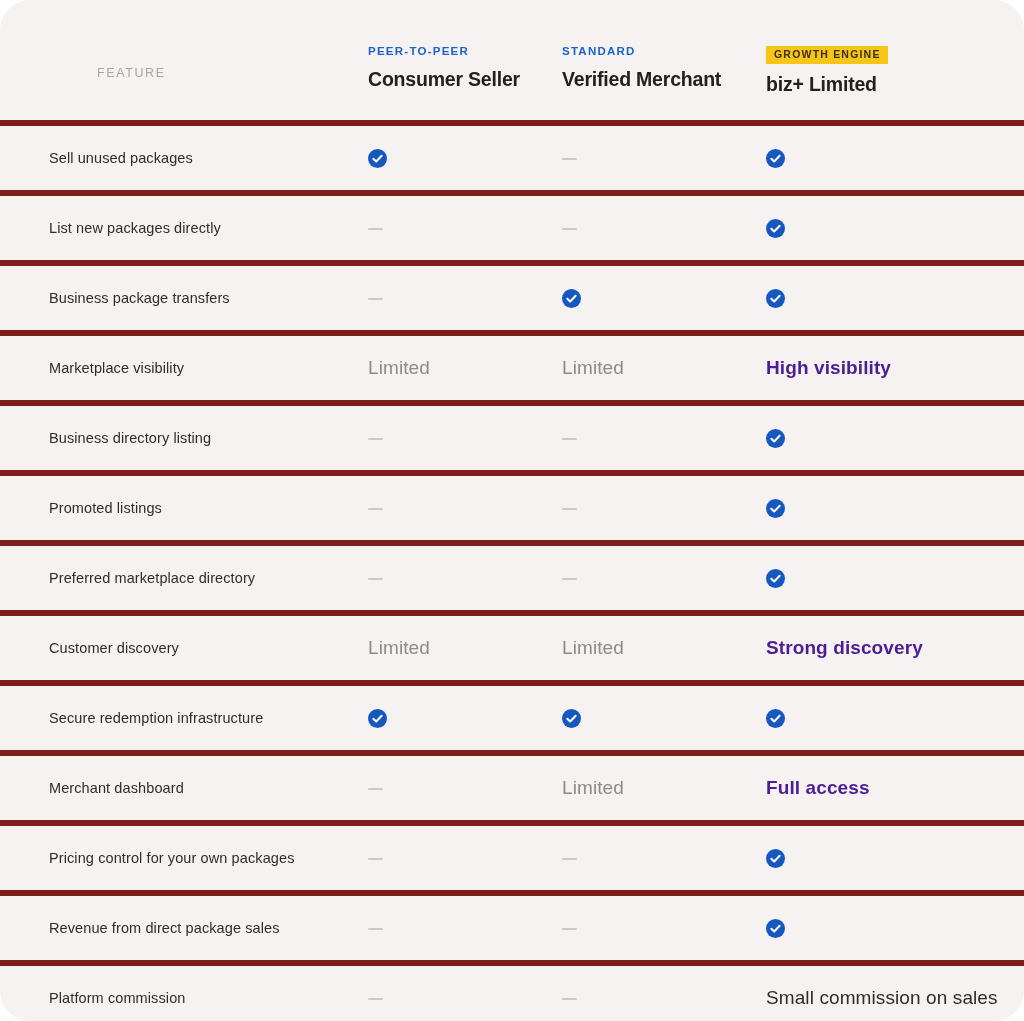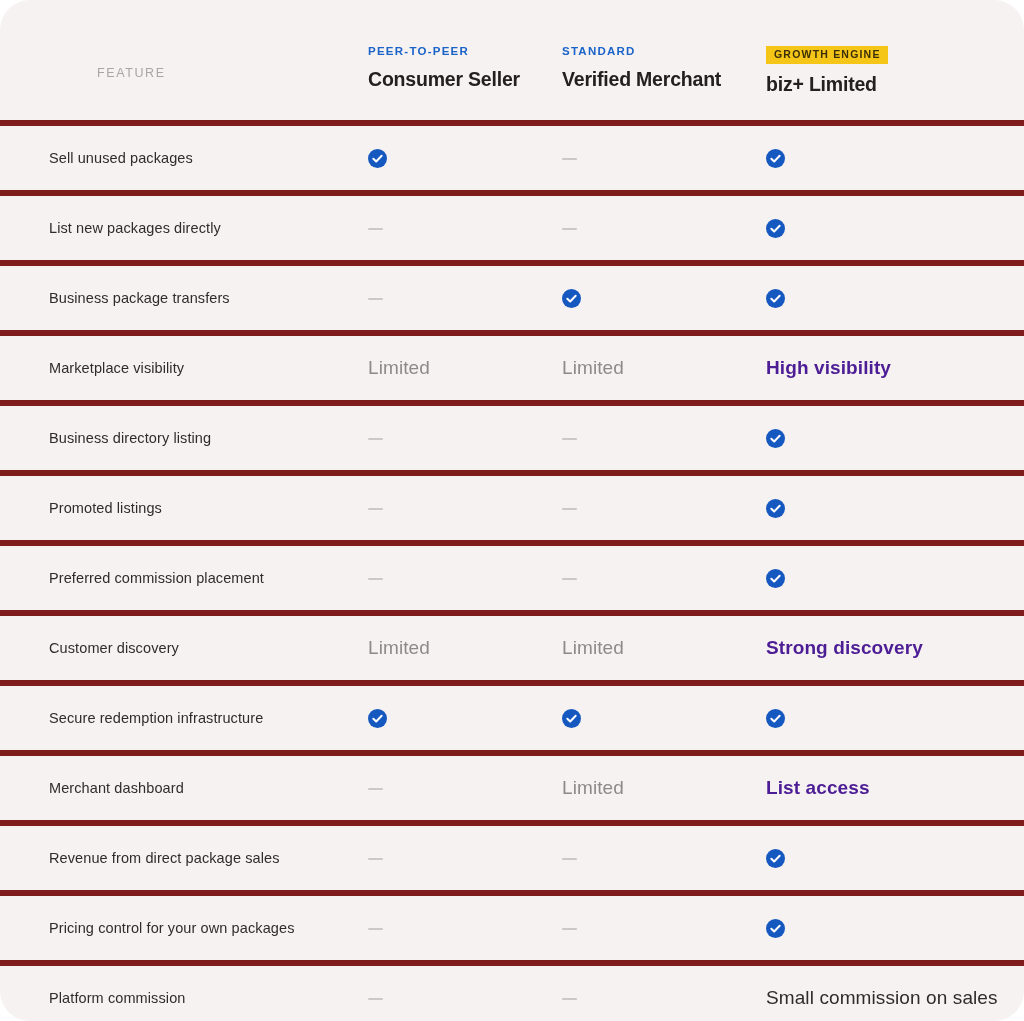--- a/index.html
+++ b/index.html
@@ -227,21 +227,21 @@
           </div>
           <div class="col-plan c1"><span class="dash"></span></div>
           <div class="col-plan c2"><span class="dash"></span></div>
           <div class="col-plan c3"><span><svg class="check" viewBox="0 0 20 20">
                 <circle cx="10" cy="10" r="10"></circle>
                 <path d="M5.6 10.3 L8.6 13.2 L14.4 7.1"></path>
               </svg></span></div>
         </div>
         <div class="row body-row">
           <div class="col-feature">
-            <div class="feature-label">Preferred commission placement</div>
+            <div class="feature-label">Preferred marketplace directory</div>
           </div>
           <div class="col-plan c1"><span class="dash"></span></div>
           <div class="col-plan c2"><span class="dash"></span></div>
           <div class="col-plan c3"><span><svg class="check" viewBox="0 0 20 20">
                 <circle cx="10" cy="10" r="10"></circle>
                 <path d="M5.6 10.3 L8.6 13.2 L14.4 7.1"></path>
               </svg></span></div>
         </div>
         <div class="row body-row">
           <div class="col-feature">
@@ -267,36 +267,36 @@
                 <circle cx="10" cy="10" r="10"></circle>
                 <path d="M5.6 10.3 L8.6 13.2 L14.4 7.1"></path>
               </svg></span></div>
         </div>
         <div class="row body-row">
           <div class="col-feature">
             <div class="feature-label">Merchant dashboard</div>
           </div>
           <div class="col-plan c1"><span class="dash"></span></div>
           <div class="col-plan c2"><span class="cell-value">Limited</span></div>
-          <div class="col-plan c3"><span class="cell-value strong">List access</span></div>
+          <div class="col-plan c3"><span class="cell-value strong">Full access</span></div>
+        </div>
+        <div class="row body-row">
+          <div class="col-feature">
+            <div class="feature-label">Pricing control for your own packages</div>
+          </div>
+          <div class="col-plan c1"><span class="dash"></span></div>
+          <div class="col-plan c2"><span class="dash"></span></div>
+          <div class="col-plan c3"><span><svg class="check" viewBox="0 0 20 20">
+                <circle cx="10" cy="10" r="10"></circle>
+                <path d="M5.6 10.3 L8.6 13.2 L14.4 7.1"></path>
+              </svg></span></div>
         </div>
         <div class="row body-row">
           <div class="col-feature">
             <div class="feature-label">Revenue from direct package sales</div>
-          </div>
-          <div class="col-plan c1"><span class="dash"></span></div>
-          <div class="col-plan c2"><span class="dash"></span></div>
-          <div class="col-plan c3"><span><svg class="check" viewBox="0 0 20 20">
-                <circle cx="10" cy="10" r="10"></circle>
-                <path d="M5.6 10.3 L8.6 13.2 L14.4 7.1"></path>
-              </svg></span></div>
-        </div>
-        <div class="row body-row">
-          <div class="col-feature">
-            <div class="feature-label">Pricing control for your own packages</div>
           </div>
           <div class="col-plan c1"><span class="dash"></span></div>
           <div class="col-plan c2"><span class="dash"></span></div>
           <div class="col-plan c3"><span><svg class="check" viewBox="0 0 20 20">
                 <circle cx="10" cy="10" r="10"></circle>
                 <path d="M5.6 10.3 L8.6 13.2 L14.4 7.1"></path>
               </svg></span></div>
         </div>
         <div class="row body-row">
           <div class="col-feature">

